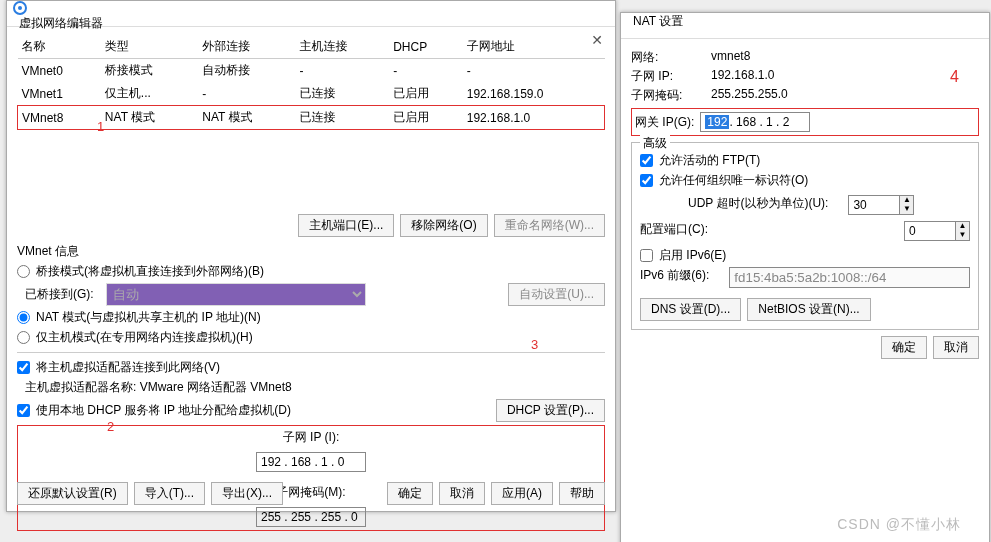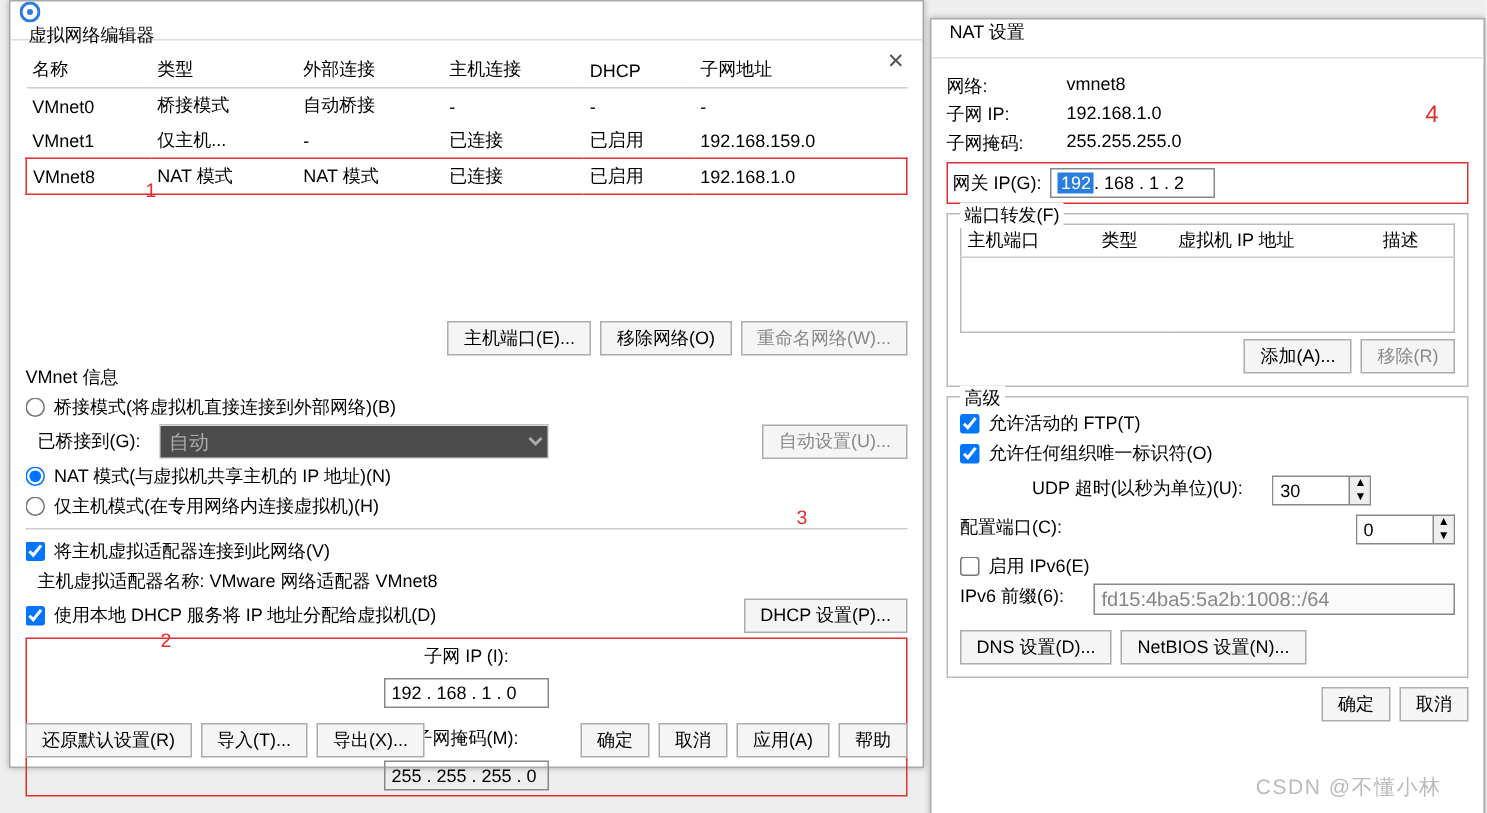--- a/index.html
+++ b/index.html
@@ -17,21 +17,21 @@
   table.net th { border-bottom: 1px solid #ccc; }
   .redbox { border:1px solid #e03030; }
   .anno { color:#e03030; font-size:13px; position:absolute; }
   .btnrow { display:flex; justify-content:flex-end; gap:6px; margin-top:4px; }
   button.btn { background:#f5f5f5; border:1px solid #adadad; padding:2px 10px; font-size:12px; cursor:default; }
   button.btn[disabled] { color:#888; }
   .section-title { margin:6px 0 2px 0; }
   .radio-line, .chk-line { display:flex; align-items:center; gap:2px; margin:3px 0; }
   input[type=radio], input[type=checkbox]{ margin:0 4px 0 0; }
   .indent { margin-left: 8px; gap: 12px; }
-  select.dis { width:260px; background:#000000; color:#888; border:1px solid #ccc; padding:2px; }
+  select.dis { width:260px; background:#4c1d95; color:#888; border:1px solid #ccc; padding:2px; }
   hr.sep { border:none; border-top:1px solid #ccc; margin:6px 0; }
   .iprow { display:flex; align-items:center; gap:6px; }
   .ipbox { border:1px solid #888; padding:2px 4px; min-width:110px; font-family: inherit; height:20px; display:flex; align-items:center; }
   .footer { position:absolute; bottom:6px; left:10px; right:10px; display:flex; gap:6px; }
   .footer .spacer { flex:1; }
   .dlg.right { left:620px; top:12px; width:370px; height:542px; }
   .kv { display:flex; gap:20px; margin:2px 0; }
   .kv .k { width:60px; }
   .group { border:1px solid #bbb; padding:6px 8px 8px; margin:6px 0; position:relative; }
   .group > .gl { position:absolute; top:-8px; left:8px; background:#fff; padding:0 3px; }
@@ -191,42 +191,20 @@
       <div class="anno" style="right:30px; top:55px; font-size:16px;">4</div>
 
       <div class="iprow redbox" style="padding:3px; margin-top:4px;">
         <span>网关 IP(G):</span>
         <span class="ipbox">
           <span style="background:#2a7de1;color:#fff;padding:0 2px;">192</span>
             <span> . 168 .  1  .  2</span>
         </span>
       </div>
 
-      <div class="group">
-        <span class="gl">端口转发(F)</span>
-        <table class="pf">
-          <thead>
-              <tr>
-            <th>主机端口</th>
-            <th>类型</th>
-            <th>虚拟机 IP 地址</th>
-            <th>描述</th>
-          </tr>
-            </thead>
-          <tbody>
-              <tr>
-                <td colspan="4" style="height:50px;"></td>
-              </tr>
-            </tbody>
-        </table>
-        <div class="btnrow">
-          <button class="btn">添加(A)...</button>
-          <button class="btn" disabled="">移除(R)</button>
-        </div>
-      </div>
 
       <div class="group">
         <span class="gl">高级</span>
         <div class="chk-line">
             <input type="checkbox" checked="" style="">
             <span>允许活动的 FTP(T)</span>
           </div>
         <div class="chk-line">
             <input type="checkbox" checked="" style="">
             <span>允许任何组织唯一标识符(O)</span>

